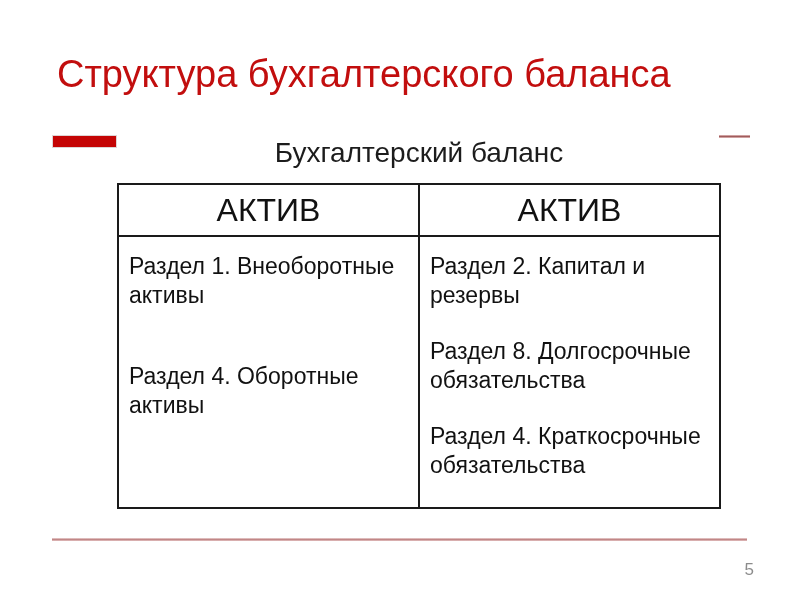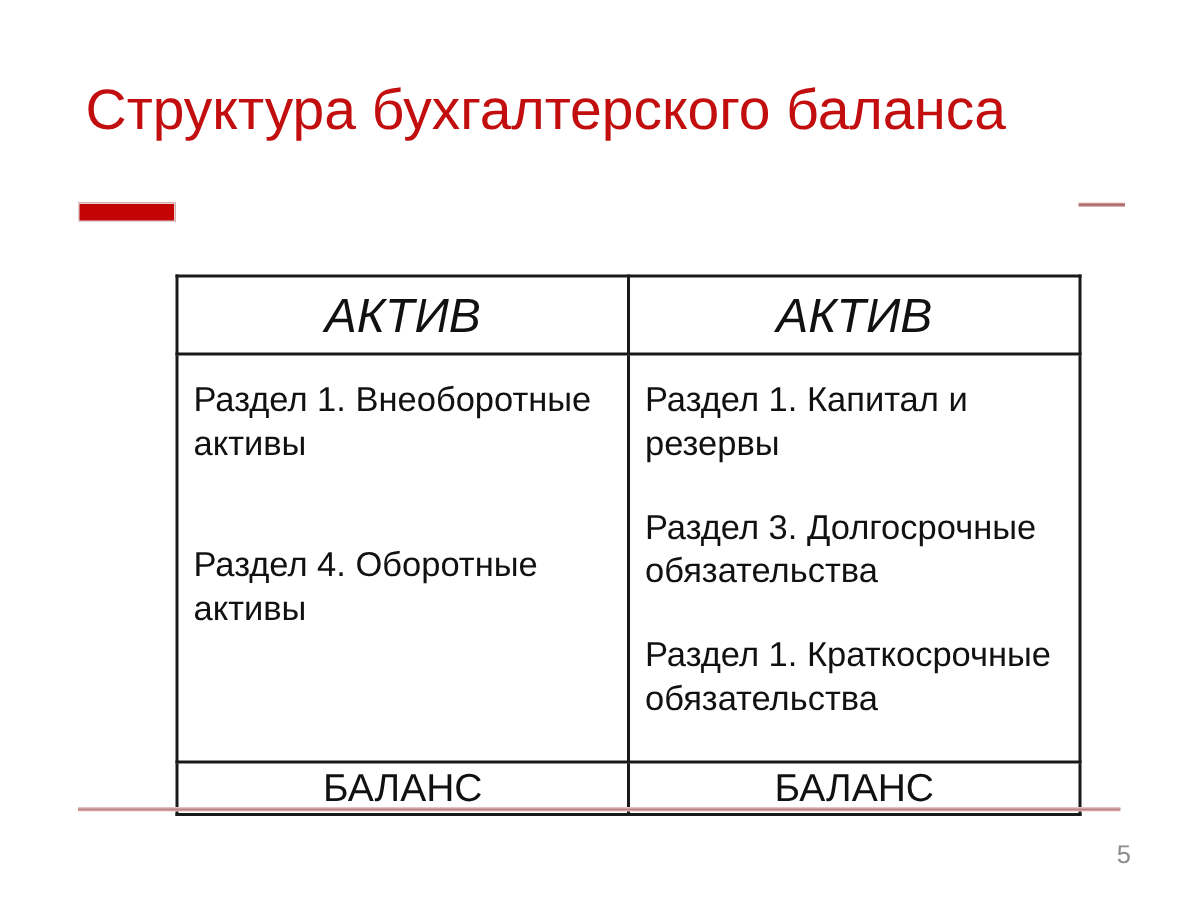--- a/index.html
+++ b/index.html
@@ -62,21 +62,20 @@
     border: 2px solid #1a1a1a;
     background: #ffffff;
   }
   .head-row th {
     height: 48px;
     font-size: 32px;
     font-weight: 400;
     text-align: center;
     vertical-align: middle;
     color: #111111;
-    font-style: italic;
   }
   .body-row td {
     height: 242px;
     vertical-align: top;
     padding: 15px 8px 0 10px;
   }
   .cell p {
     margin: 0 0 27px 0;
     font-size: 23px;
     line-height: 29px;
@@ -109,41 +108,38 @@
 </head>
 <body>
 
 <div class="slide">
 
   <h1 class="title">Структура бухгалтерского баланса</h1>
 
   <div class="accent-rect"></div>
   <div class="line-top-right"></div>
 
+  <div class="caption">Бухгалтерский баланс</div>
 
   <table class="balance">
     <tbody>
       <tr class="head-row">
         <th>АКТИВ</th>
         <th>АКТИВ</th>
       </tr>
       <tr class="body-row">
         <td class="cell cell-left">
           <p>Раздел 1. Внеоборотные активы</p>
           <p>Раздел 4. Оборотные активы</p>
         </td>
         <td class="cell cell-right">
-          <p>Раздел 1. Капитал и резервы</p>
-          <p>Раздел 3. Долгосрочные обязательства</p>
-          <p>Раздел 1. Краткосрочные обязательства</p>
+          <p>Раздел 2. Капитал и резервы</p>
+          <p>Раздел 8. Долгосрочные обязательства</p>
+          <p>Раздел 4. Краткосрочные обязательства</p>
         </td>
-      </tr>
-      <tr class="foot-row">
-        <td>БАЛАНС</td>
-        <td>БАЛАНС</td>
       </tr>
     </tbody>
   </table>
 
   <div class="line-bottom"></div>
 
   <div class="page-number">5</div>
 
 </div>
 

